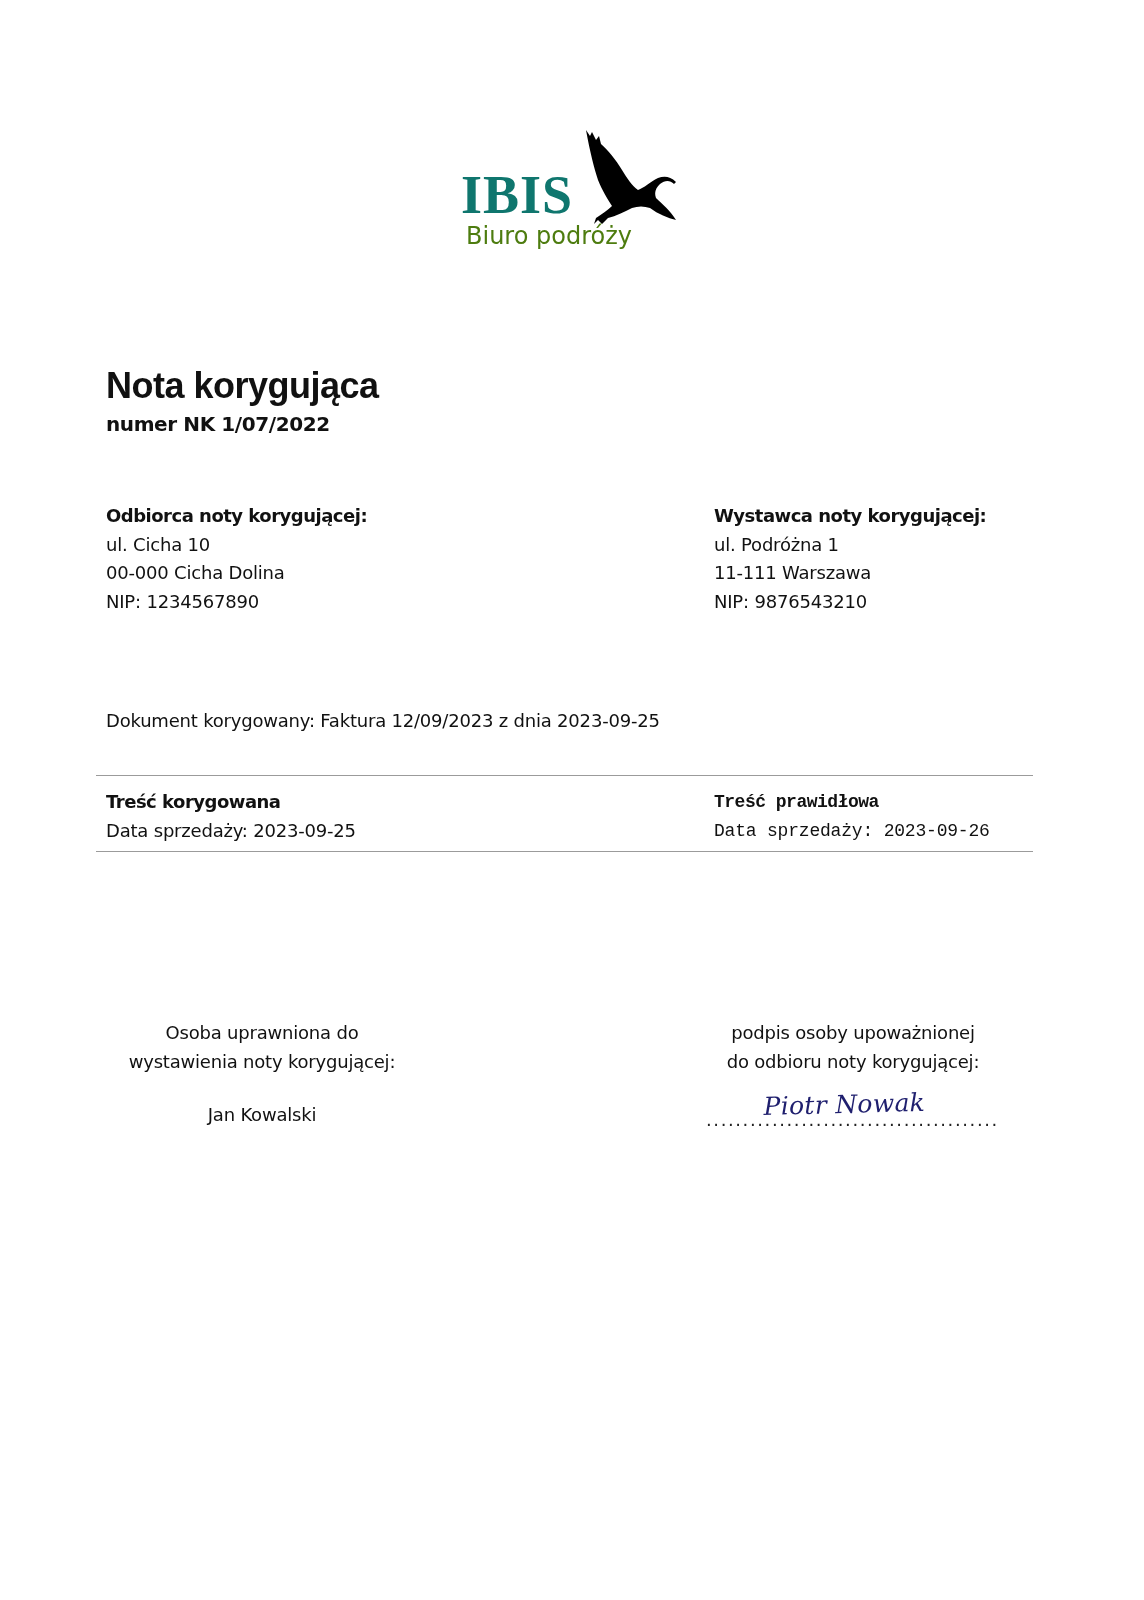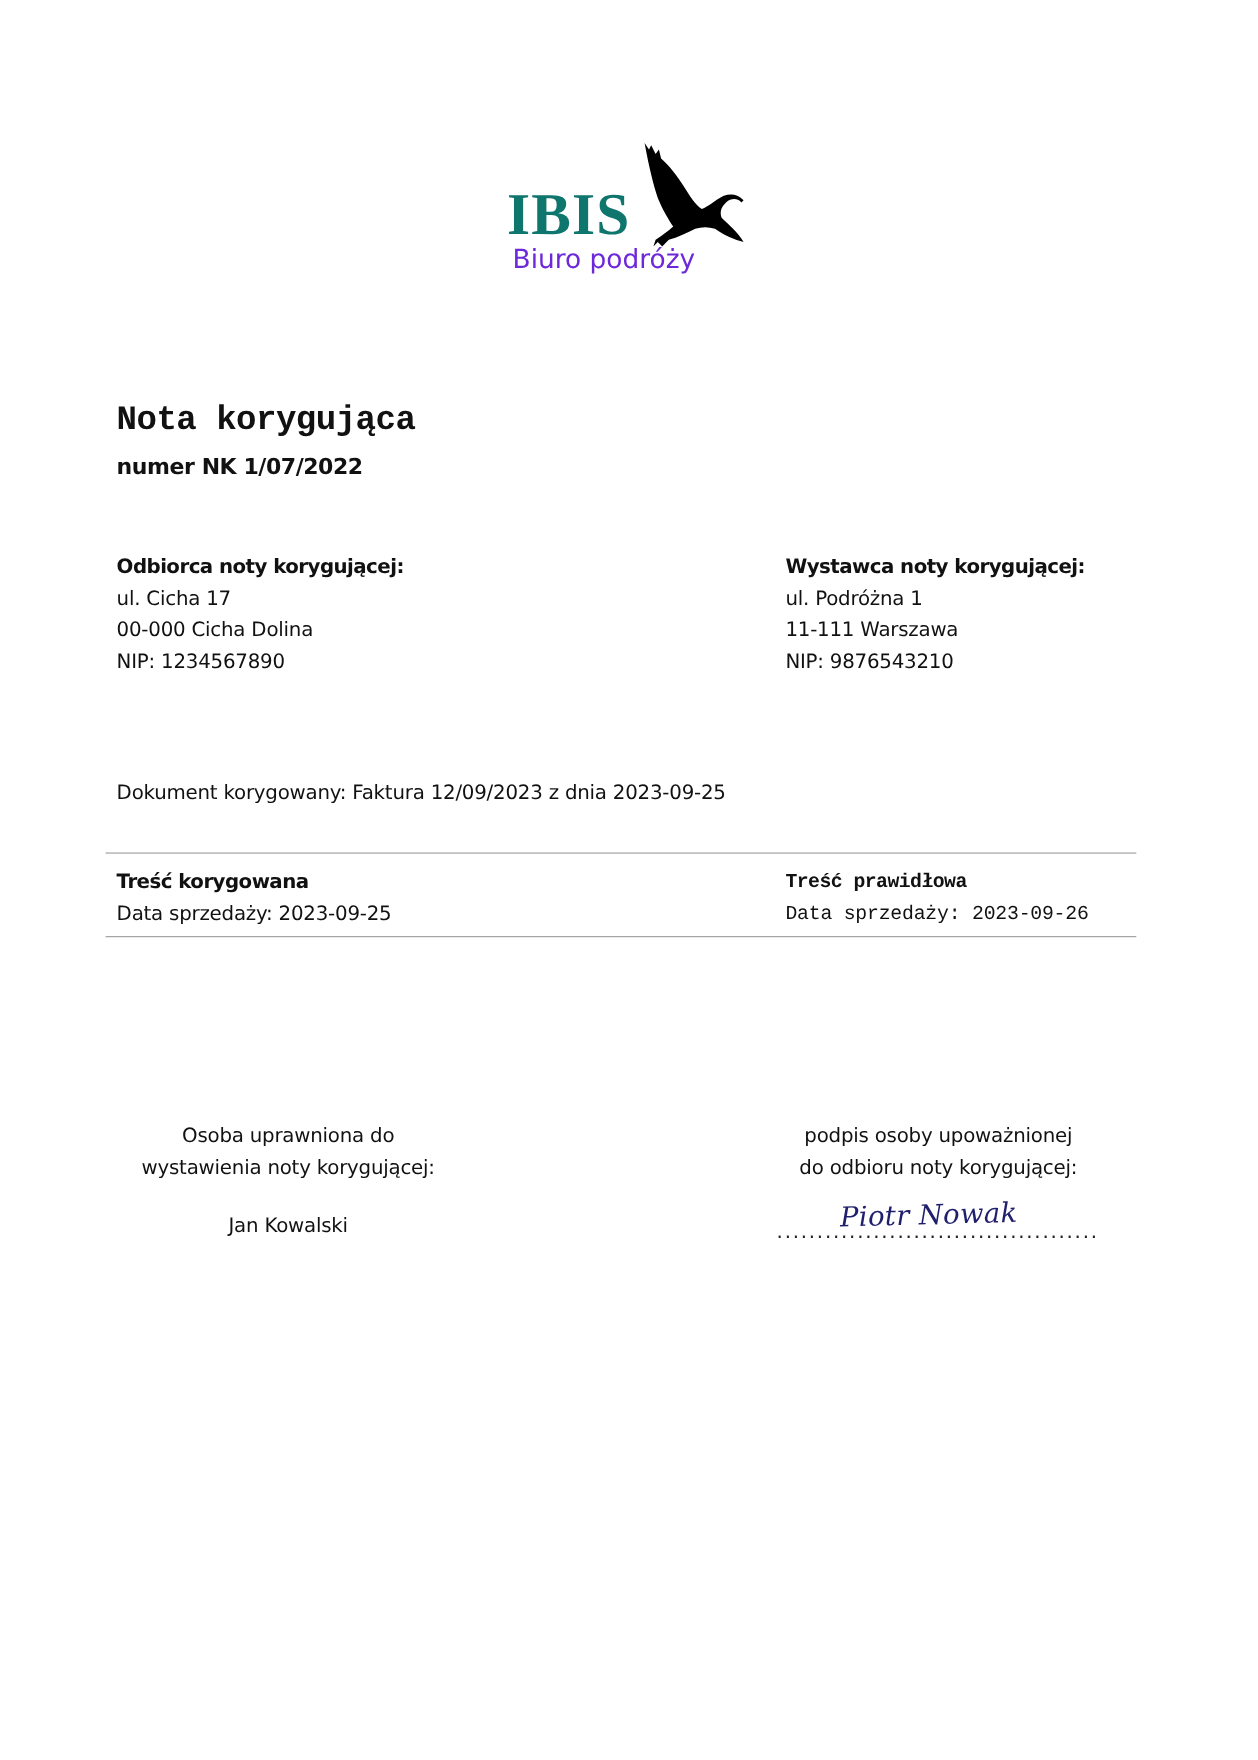--- a/index.html
+++ b/index.html
@@ -41,33 +41,33 @@
       top: 0px;
       width: 105px;
       height: 100px;
     }
     .logo-sub {
       position: absolute;
       left: 6px;
       top: 96px;
       font-family: "DejaVu Sans", sans-serif;
       font-size: 24px;
-      color: #6d28d9;
+      color: #4d7c0f;
       line-height: 1;
     }
 
     
     .title {
       left: 106px;
       top: 366px;
-      font-size: 31px;
+      font-size: 36px;
       font-weight: bold;
       letter-spacing: -0.5px;
       line-height: 1.1;
-      font-family: Liberation Mono, monospace;
+      font-family: Liberation Sans, sans-serif;
     }
     .number {
       left: 106px;
       top: 412px;
       font-size: 20px;
       font-weight: bold;
       letter-spacing: -0.4px;
       font-family: "DejaVu Sans", sans-serif;
     }
 
@@ -187,21 +187,21 @@
       C22 40 18 24 14 2 Z"></path>
   </svg>
   <span class="logo-sub">Biuro podróży</span>
 </div>
 
 <div class="abs title">Nota korygująca</div>
 <div class="abs number">numer NK 1/07/2022</div>
 
 <div class="abs party left">
   <div class="head">Odbiorca noty korygującej:</div>
-  <div>ul. Cicha 17</div>
+  <div>ul. Cicha 10</div>
   <div>00-000 Cicha Dolina</div>
   <div>NIP: 1234567890</div>
 </div>
 
 <div class="abs party right">
   <div class="head">Wystawca noty korygującej:</div>
   <div>ul. Podróżna 1</div>
   <div>11-111 Warszawa</div>
   <div>NIP: 9876543210</div>
 </div>

